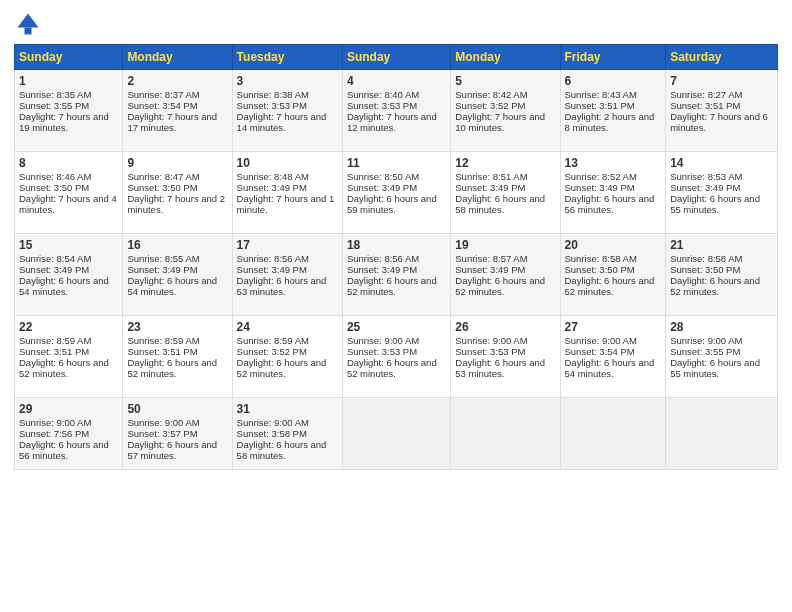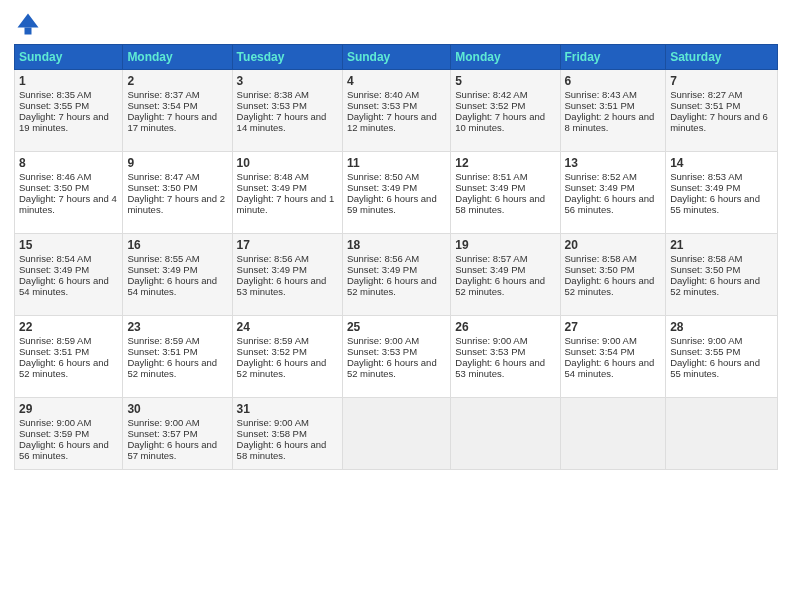--- a/index.html
+++ b/index.html
@@ -56,21 +56,21 @@
       font-size: 13px;
       color: #555;
       text-align: right;
     }
     table {
       width: 100%;
       border-collapse: collapse;
     }
     thead tr {
       background-color: #2060c0;
-      color: #5eead4;
+      color: #fde047;
     }
     thead th {
       padding: 5px 4px;
       font-size: 12px;
       font-weight: bold;
       text-align: left;
       border: 1px solid #1a4fa0;
     }
     tbody tr {
       background: #fff;
@@ -310,25 +310,25 @@
             <span class="day-num">28</span>
             <div>Sunrise: 9:00 AM</div>
             <div>Sunset: 3:55 PM</div>
             <div>Daylight: 6 hours and 55 minutes.</div>
           </td>
         </tr>
         <tr class="last-row">
           <td>
             <span class="day-num">29</span>
             <div>Sunrise: 9:00 AM</div>
-            <div>Sunset: 3:59 PM</div>
+            <div>Sunset: 7:56 PM</div>
             <div>Daylight: 6 hours and 56 minutes.</div>
           </td>
           <td>
-            <span class="day-num">30</span>
+            <span class="day-num">50</span>
             <div>Sunrise: 9:00 AM</div>
             <div>Sunset: 3:57 PM</div>
             <div>Daylight: 6 hours and 57 minutes.</div>
           </td>
           <td>
             <span class="day-num">31</span>
             <div>Sunrise: 9:00 AM</div>
             <div>Sunset: 3:58 PM</div>
             <div>Daylight: 6 hours and 58 minutes.</div>
           </td>

